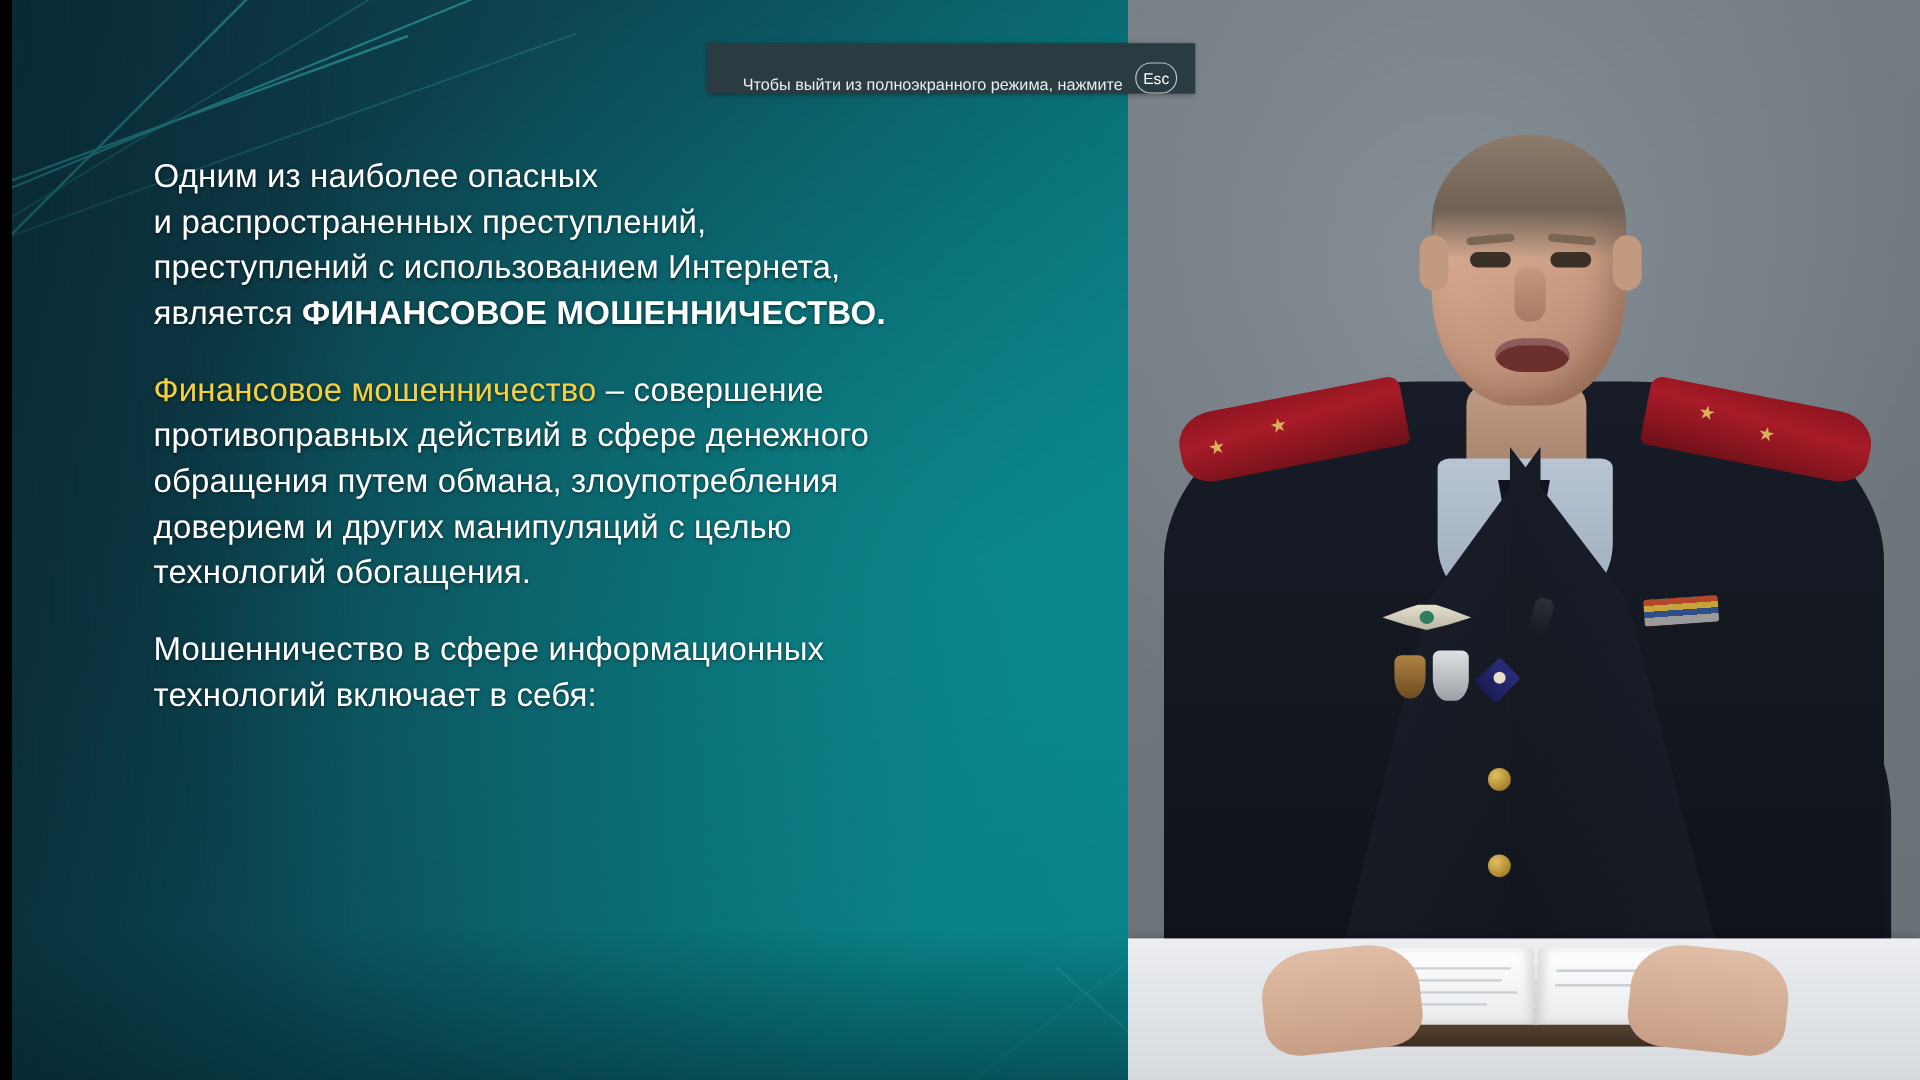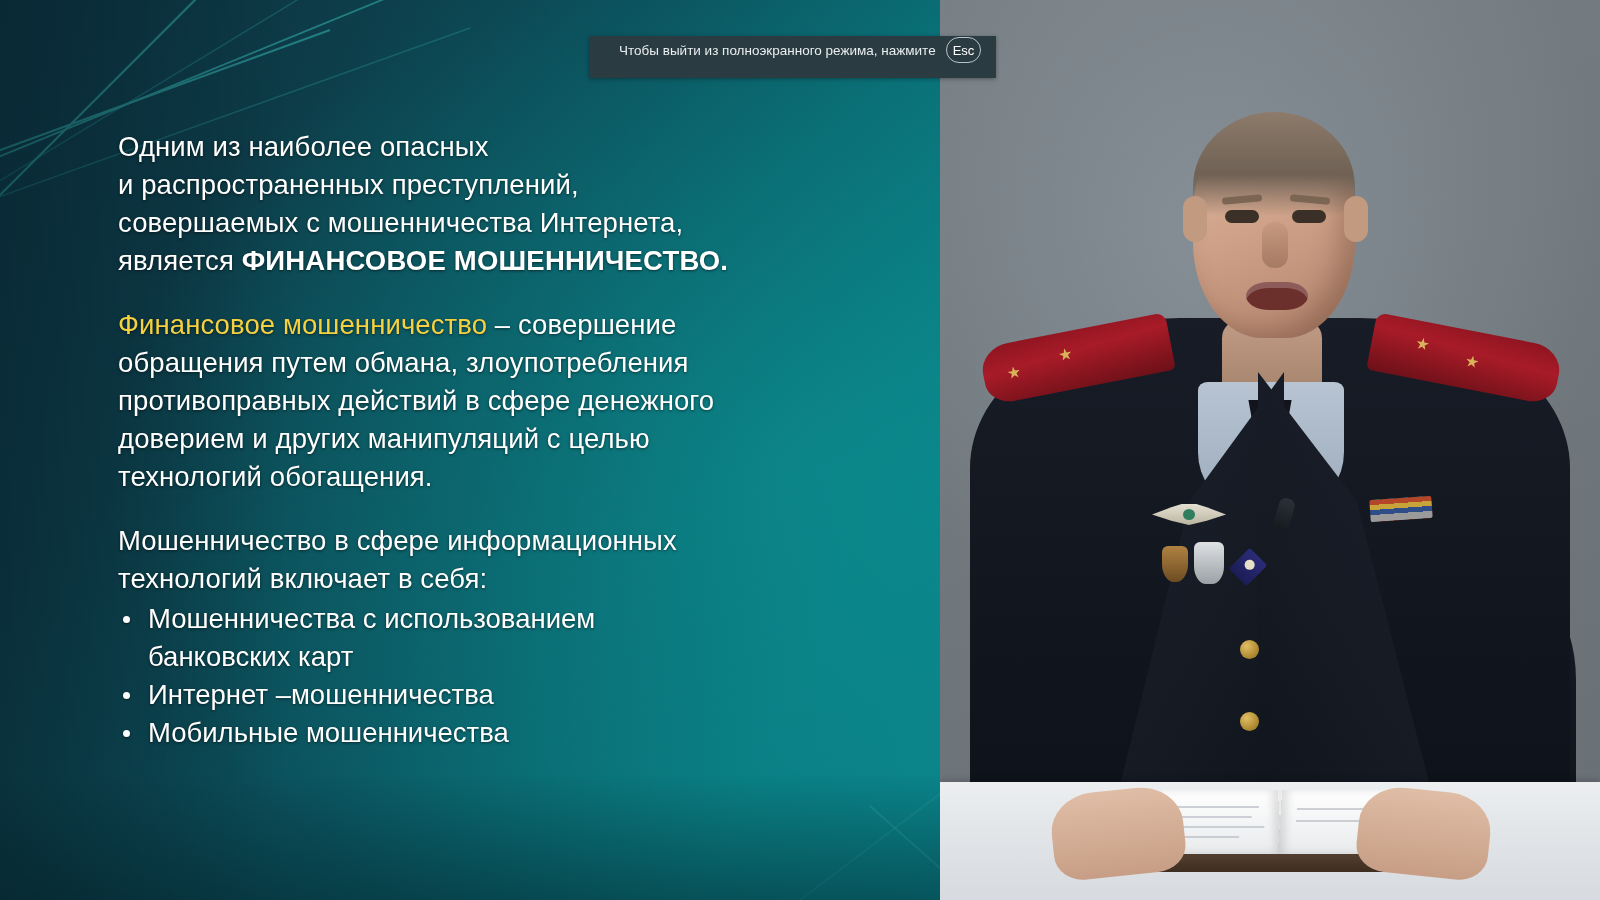--- a/index.html
+++ b/index.html
@@ -6,21 +6,21 @@
   html,body{
     width:1600px; height:900px; overflow:hidden; background:#000;
     font-family:"Liberation Sans", sans-serif;
   }
   #stage{
     position:relative; width:1600px; height:900px; overflow:hidden;
   }
 
   
   #slide{
-    position:absolute; left:0; top:0; width:940px; height:900px;
+    position:absolute; left:10px; top:0; width:940px; height:900px;
     overflow:hidden;
     background:
       radial-gradient(120% 95% at 86% 52%, rgba(13,150,150,0.55) 0%, rgba(13,150,150,0.0) 62%),
       linear-gradient(115deg,#0c2f3d 0%, #0d3a46 22%, #0b5560 52%, #097a80 82%, #0a8189 100%);
   }
   
   #slide .vignette{
     position:absolute; inset:0;
     background:
       linear-gradient(0deg, rgba(4,28,36,0.45) 0%, rgba(4,28,36,0) 14%),
@@ -52,22 +52,22 @@
   ul.bullets li .dot{
     position:absolute; left:5px; top:16px;
     width:7px; height:7px; border-radius:50%; background:#ffffff;
     box-shadow:0 1px 2px rgba(0,0,0,.5);
   }
   ul.bullets li .sub{ display:block; padding-left:0; }
 
   
   #fs-toast{
     position:absolute; left:589px; top:36px; height:42px;
-    display:flex; align-items:center; gap:10px;
-    padding:0 15px 14px 30px;
+    display:flex; align-items:flex-end; gap:10px;
+    padding:0 15px 0 30px;
     background:#2b3b42; color:#e9eef0;
     font-size:13.5px; z-index:50;
     box-shadow:0 1px 4px rgba(0,0,0,.35);
   }
   #fs-toast .msg{ white-space:nowrap; }
   #fs-toast .key{
     display:inline-flex; align-items:center; justify-content:center;
     min-width:30px; height:26px; padding:0 6px;
     border:1px solid #b9c4c9; border-radius:13px;
     font-size:13px; color:#ffffff; line-height:1;
@@ -262,51 +262,36 @@
       </g>
     </svg>
 
     <div class="vignette"></div>
 
     <div id="content">
 
       <div class="para">
         <div class="line">Одним из наиболее опасных</div>
         <div class="line">и распространенных преступлений,</div>
-        <div class="line">совершаемых с мошенничества Интернета,</div>
+        <div class="line">преступлений с использованием Интернета,</div>
         <div class="line bold-tail"><span>является </span><b>ФИНАНСОВОЕ МОШЕННИЧЕСТВО.</b></div>
       </div>
 
       <div class="para" id="p2">
         <div class="line"><span class="hl">Финансовое мошенничество</span><span> – совершение</span></div>
+        <div class="line">противоправных действий в сфере денежного</div>
         <div class="line">обращения путем обмана, злоупотребления</div>
-        <div class="line">противоправных действий в сфере денежного</div>
         <div class="line">доверием и других манипуляций с целью</div>
         <div class="line">технологий обогащения.</div>
       </div>
 
       <div class="para" id="p3">
         <div class="line">Мошенничество в сфере информационных</div>
         <div class="line">технологий включает в себя:</div>
 
-        <ul class="bullets">
-          <li>
-            <span class="dot"></span>
-            <span>Мошенничества с использованием</span>
-            <span class="sub">банковских карт</span>
-          </li>
-          <li>
-            <span class="dot"></span>
-            <span>Интернет –мошенничества</span>
-          </li>
-          <li>
-            <span class="dot"></span>
-            <span>Мобильные мошенничества</span>
-          </li>
-        </ul>
       </div>
 
     </div>
   </div>
 
   <div id="fs-toast">
     <span class="msg">Чтобы выйти из полноэкранного режима, нажмите</span>
     <span class="key">Esc</span>
   </div>
 

